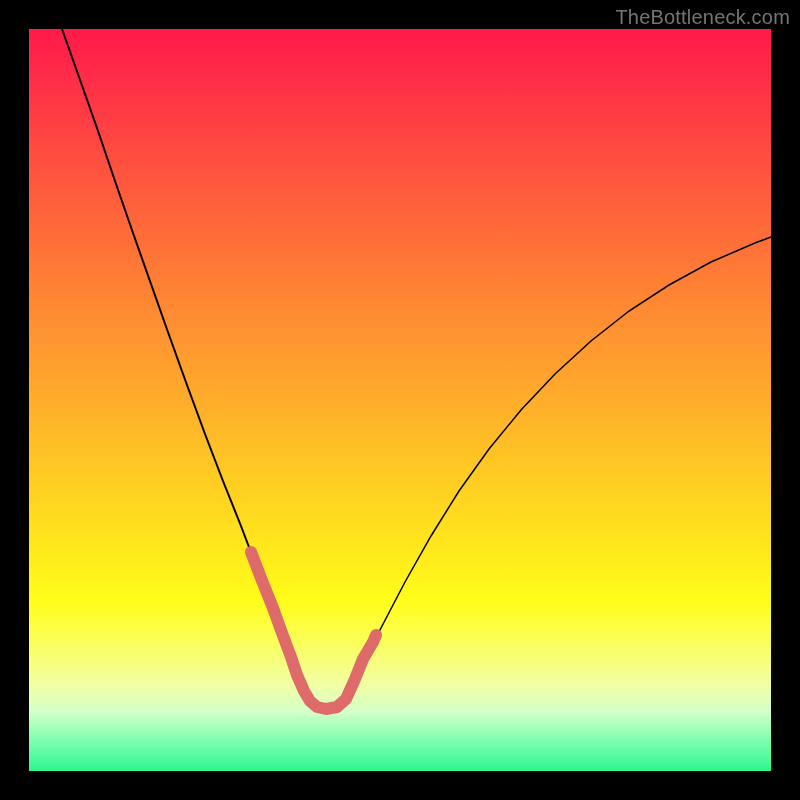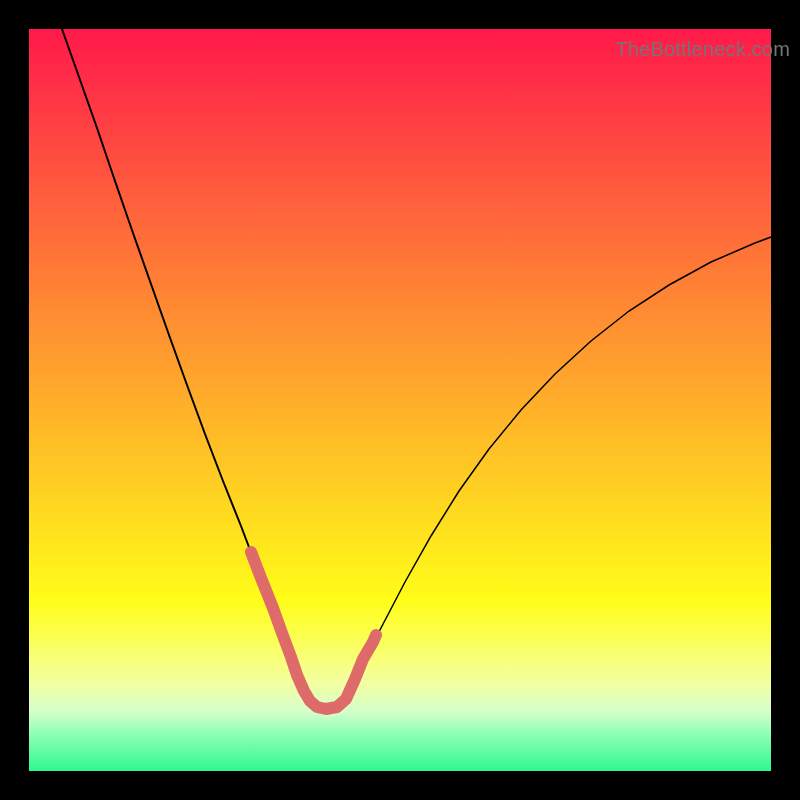--- a/index.html
+++ b/index.html
@@ -31,21 +31,20 @@
       #2ff78f 100%);
   }
   .watermark {
     position: absolute;
     top: 6px;
     right: 10px;
     color: #757575;
     font-size: 20px;
     font-weight: 500;
     letter-spacing: 0.2px;
-    margin-top: 32px;
   }
   svg.curves {
     position: absolute;
     left: 29px;
     top: 29px;
     width: 742px;
     height: 742px;
     overflow: visible;
   }
 </style>

